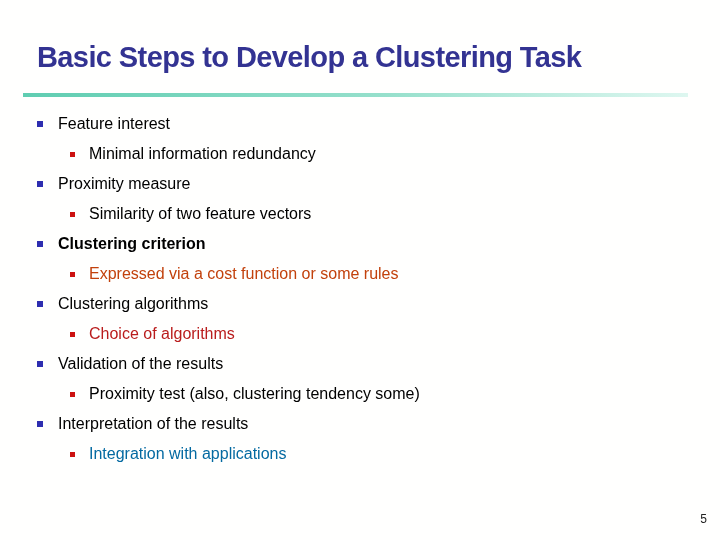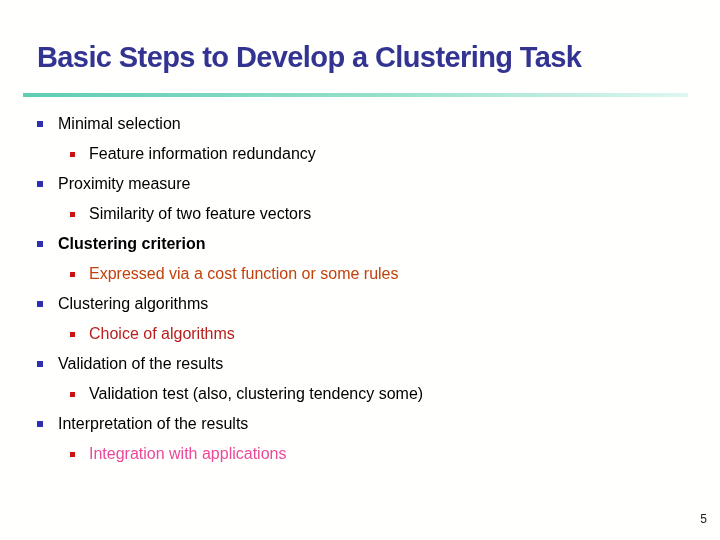--- a/index.html
+++ b/index.html
@@ -77,25 +77,25 @@
 </style>
 </head>
 <body style="background: rgb(255, 255, 254);">
 
 <div class="slide">
   <h1 class="title" style="color: rgb(51, 51, 146);">Basic Steps to Develop a Clustering Task</h1>
   <div class="rule" style="background: linear-gradient(to right, rgb(95, 205, 177), rgb(151, 224, 204) 55%, rgb(222, 247, 240));"></div>
   <div class="bullet-list" id="bullet-list">
       <div class="row l1">
         <span class="bullet" style="background: rgb(46, 46, 176);"></span>
-        <span class="text" style="color: rgb(0, 0, 0);"><span>Minimal selection</span></span>
+        <span class="text" style="color: rgb(0, 0, 0);"><span>Feature interest</span></span>
       </div>
       <div class="row l2">
         <span class="bullet" style="background: rgb(204, 17, 17);"></span>
-        <span class="text" style="color: rgb(0, 0, 0);"><span>Feature information redundancy</span></span>
+        <span class="text" style="color: rgb(0, 0, 0);"><span>Minimal information redundancy</span></span>
       </div>
       <div class="row l1">
         <span class="bullet" style="background: rgb(46, 46, 176);"></span>
         <span class="text" style="color: rgb(0, 0, 0);"><span>Proximity measure</span></span>
       </div>
       <div class="row l2">
         <span class="bullet" style="background: rgb(204, 17, 17);"></span>
         <span class="text" style="color: rgb(0, 0, 0);"><span>Similarity of two feature vectors</span></span>
       </div>
       <div class="row l1">
@@ -113,25 +113,25 @@
       <div class="row l2">
         <span class="bullet" style="background: rgb(204, 17, 17);"></span>
         <span class="text" style="color: #b91c1c;"><span>Choice of algorithms</span></span>
       </div>
       <div class="row l1">
         <span class="bullet" style="background: rgb(46, 46, 176);"></span>
         <span class="text" style="color: rgb(0, 0, 0);"><span>Validation of the results</span></span>
       </div>
       <div class="row l2">
         <span class="bullet" style="background: rgb(204, 17, 17);"></span>
-        <span class="text" style="color: rgb(0, 0, 0);"><span>Validation test (also, </span><span class="italic">clustering tendency</span><span> some)</span></span>
+        <span class="text" style="color: rgb(0, 0, 0);"><span>Proximity test (also, </span><span class="italic">clustering tendency</span><span> some)</span></span>
       </div>
       <div class="row l1">
         <span class="bullet" style="background: rgb(46, 46, 176);"></span>
         <span class="text" style="color: rgb(0, 0, 0);"><span>Interpretation of the results</span></span>
       </div>
       <div class="row l2">
         <span class="bullet" style="background: rgb(204, 17, 17);"></span>
-        <span class="text" style="color: #ec4899;"><span>Integration with applications</span></span>
+        <span class="text" style="color: #0369a1;"><span>Integration with applications</span></span>
       </div>
     </div>
   <div class="page-number">5</div>
 </div>
 
 </body></html>

